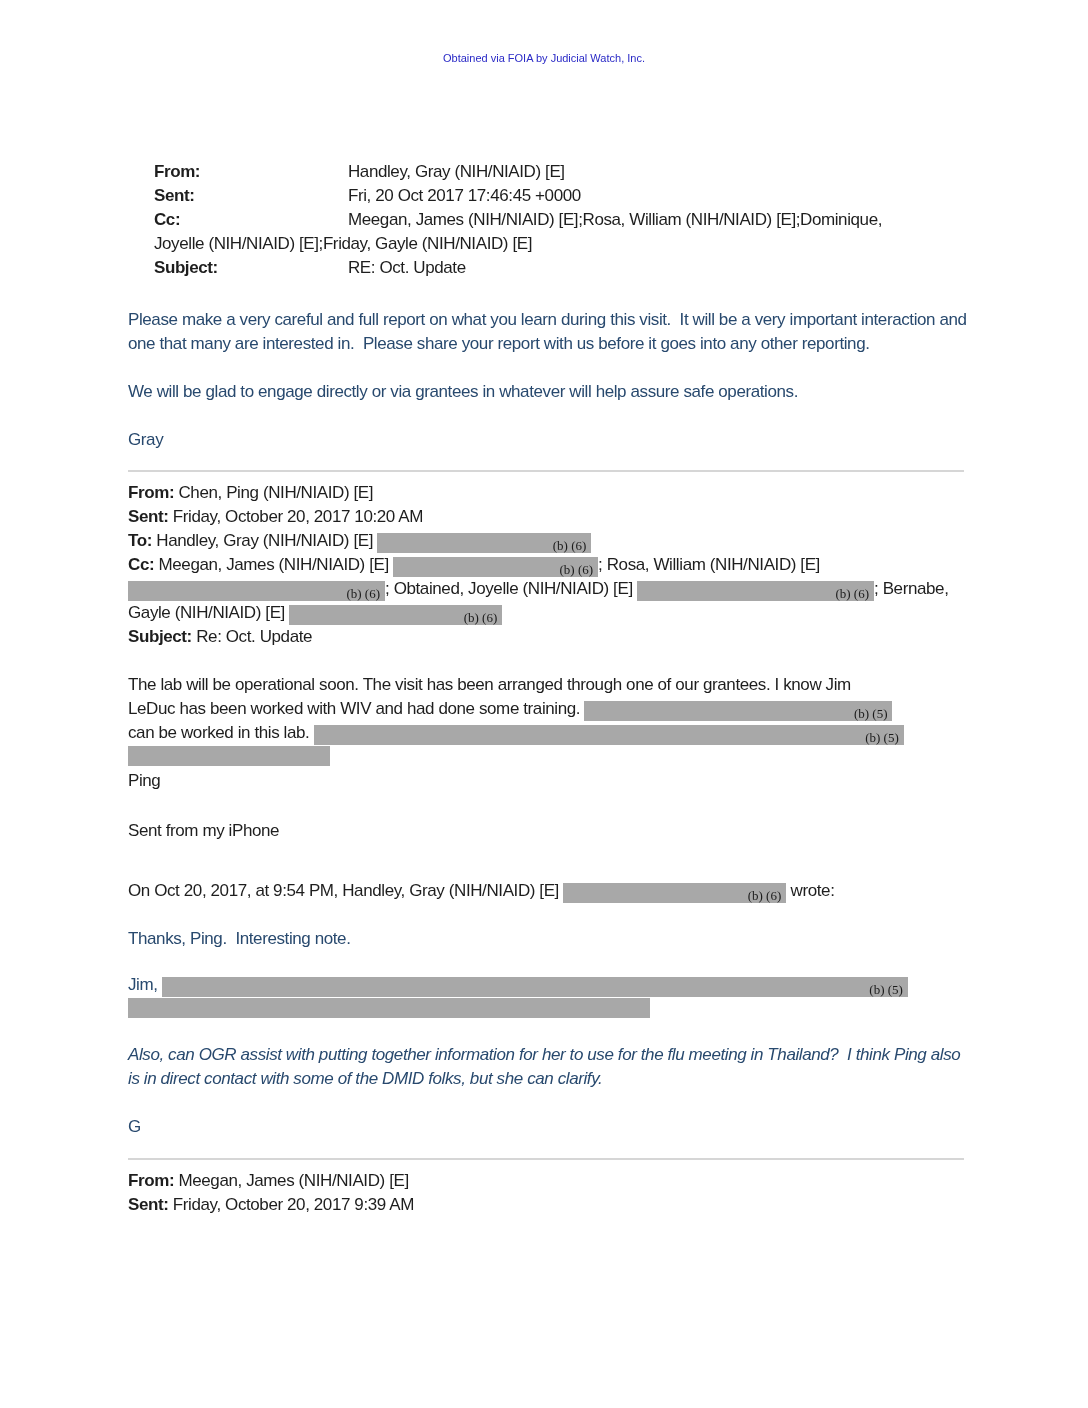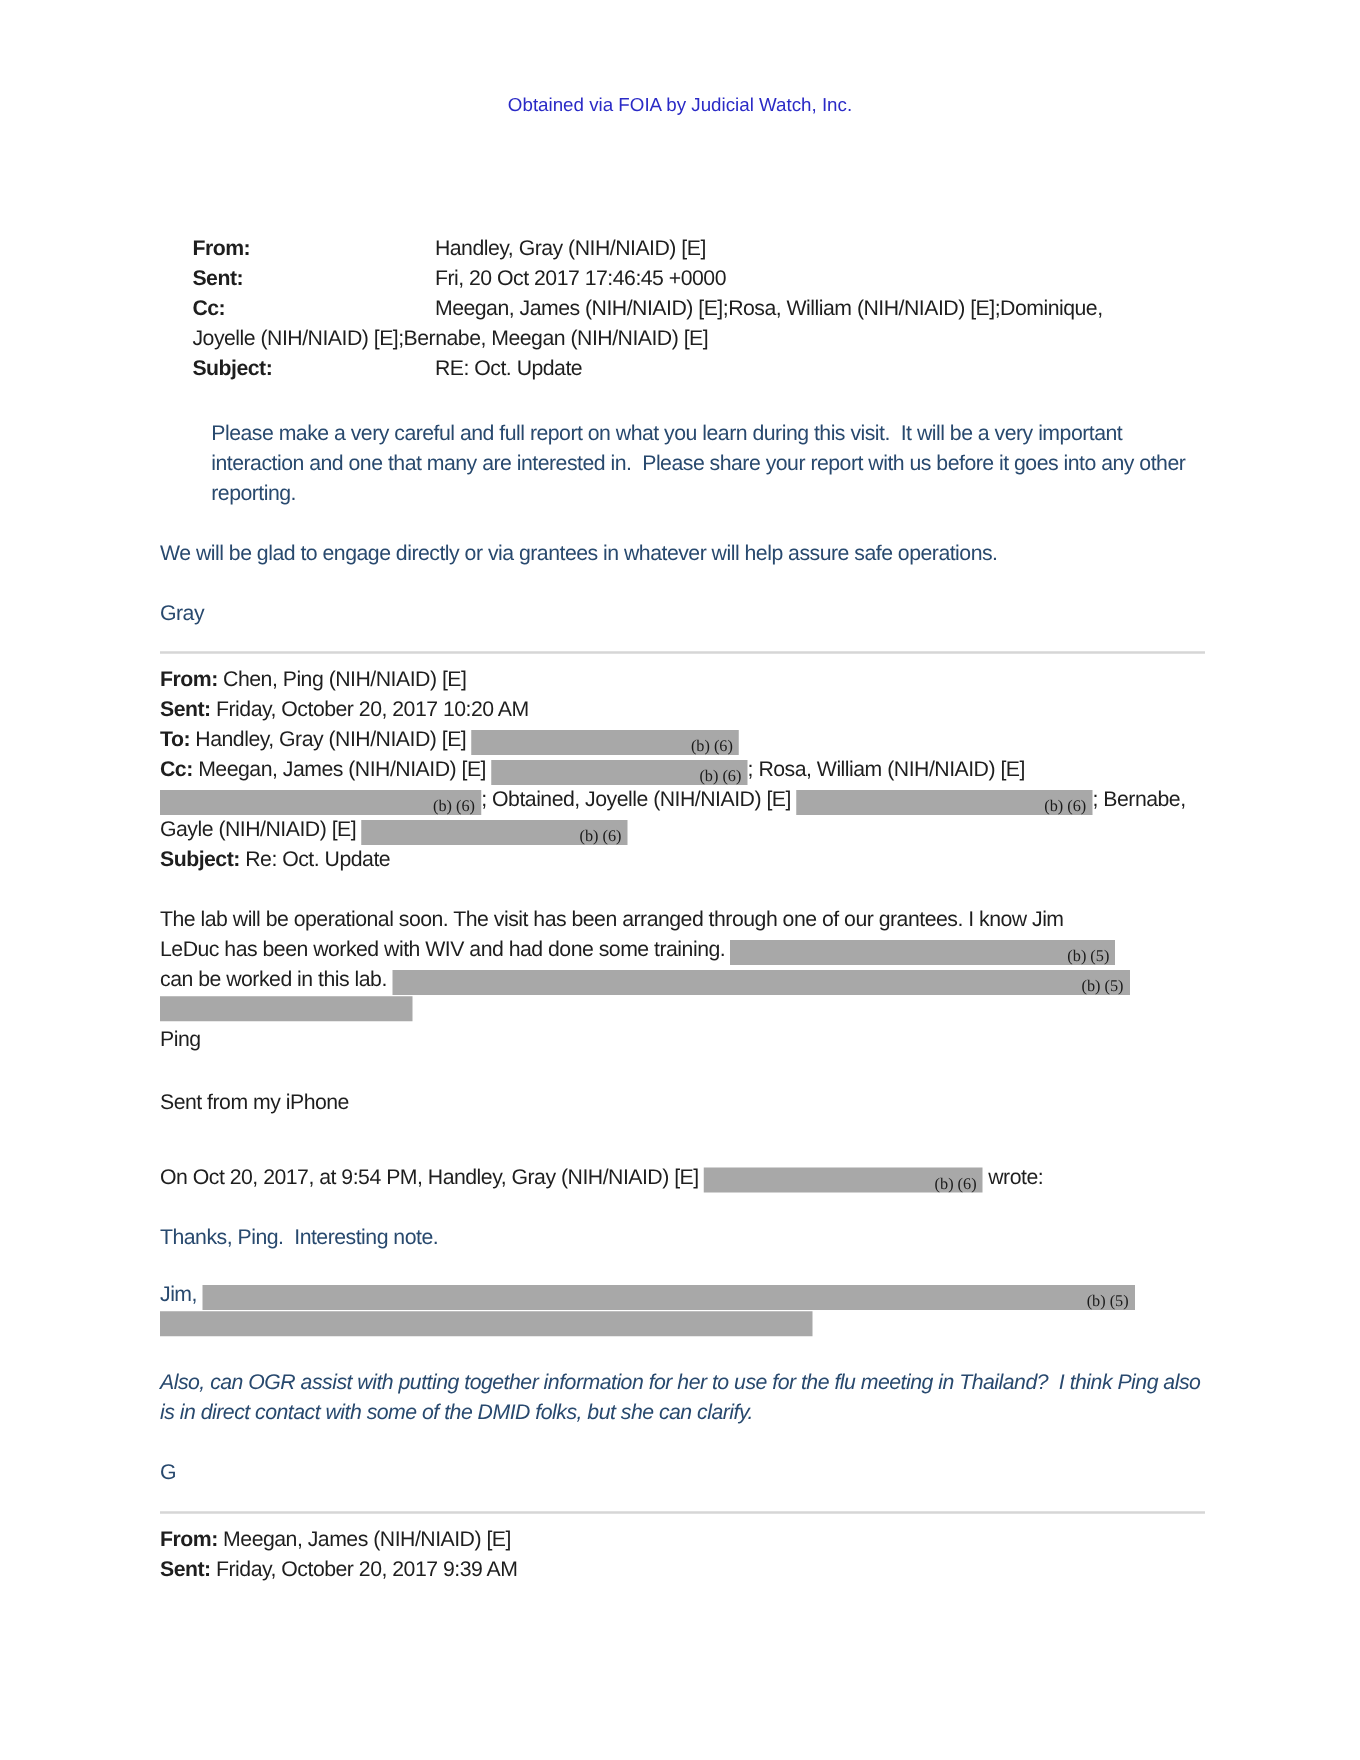--- a/index.html
+++ b/index.html
@@ -6,23 +6,23 @@
   body {
     width: 1088px; height: 1408px;
     background: #ffffff;
     overflow: hidden;
     font-family: "Liberation Sans", "DejaVu Sans", sans-serif;
     font-size: 17px; line-height: 24px;
     letter-spacing: -0.4px;
     color: var(--ink, #1e1e1e);
   }
   .watermark {
-    margin-top: 73px;
+    margin-top: 46px;
     text-align: center;
-    font-size: 15px;
+    font-size: 11px;
     letter-spacing: 0;
     color: var(--watermark-blue, #2a2ac6);
   }
   .content { margin-left: 128px; width: 840px; }
   .bold { font-weight: bold; }
   .blue { color: var(--reply-blue, #28496e); }
   .hrow { height: 24px; white-space: pre; }
   .hlabel { display: inline-block; width: 194px; font-weight: bold; }
   .line { height: 24px; white-space: pre; }
   .para { margin: 0; white-space: pre-wrap; }
@@ -40,21 +40,21 @@
     letter-spacing: 0;
     line-height: 20px;
     padding-right: 5px;
     color: #1b1b1b;
     white-space: pre;
   }
   .divider { height: 2px; background: #d6d6d6; width: 836px; }
 
   
   .m-email1-header { margin-top: 66px; }
-  .m-p1 { margin-top: 52px; margin-left: 41px; }
+  .m-p1 { margin-top: 52px; }
   .m-p2 { margin-top: 24px; }
   .m-sig { margin-top: 24px; }
   .m-div1 { margin-top: 18px; }
   .m-email2-header { margin-top: 9px; }
   .m-email2-body { margin-top: 24px; }
   .m-iphone { margin-top: 26px; }
   .m-quote { margin-top: 36px; }
   .m-thanks { margin-top: 24px; }
   .m-jim { margin-top: 22px; }
   .m-ogr { margin-top: 22px; font-style: italic; }
@@ -73,21 +73,21 @@
     <div class="hrow">
       <span class="hlabel">From:</span><span>Handley, Gray (NIH/NIAID) [E]</span>
     </div>
     <div class="hrow">
       <span class="hlabel">Sent:</span><span>Fri, 20 Oct 2017 17:46:45 +0000</span>
     </div>
     <div class="hrow">
       <span class="hlabel">Cc:</span><span>Meegan, James (NIH/NIAID) [E];Rosa, William (NIH/NIAID) [E];Dominique,</span>
     </div>
     <div class="hrow">
-      <span>Joyelle (NIH/NIAID) [E];Bernabe, Meegan (NIH/NIAID) [E]</span>
+      <span>Joyelle (NIH/NIAID) [E];Friday, Gayle (NIH/NIAID) [E]</span>
     </div>
     <div class="hrow">
       <span class="hlabel">Subject:</span><span>RE: Oct. Update</span>
     </div>
   </div>
 
   <p class="para blue m-p1">Please make a very careful and full report on what you learn during this visit.  It will be a very important interaction and one that many are interested in.  Please share your report with us before it goes into any other reporting.</p>
   <p class="para blue m-p2">We will be glad to engage directly or via grantees in whatever will help assure safe operations.</p>
   <p class="para blue m-sig">Gray</p>
 

